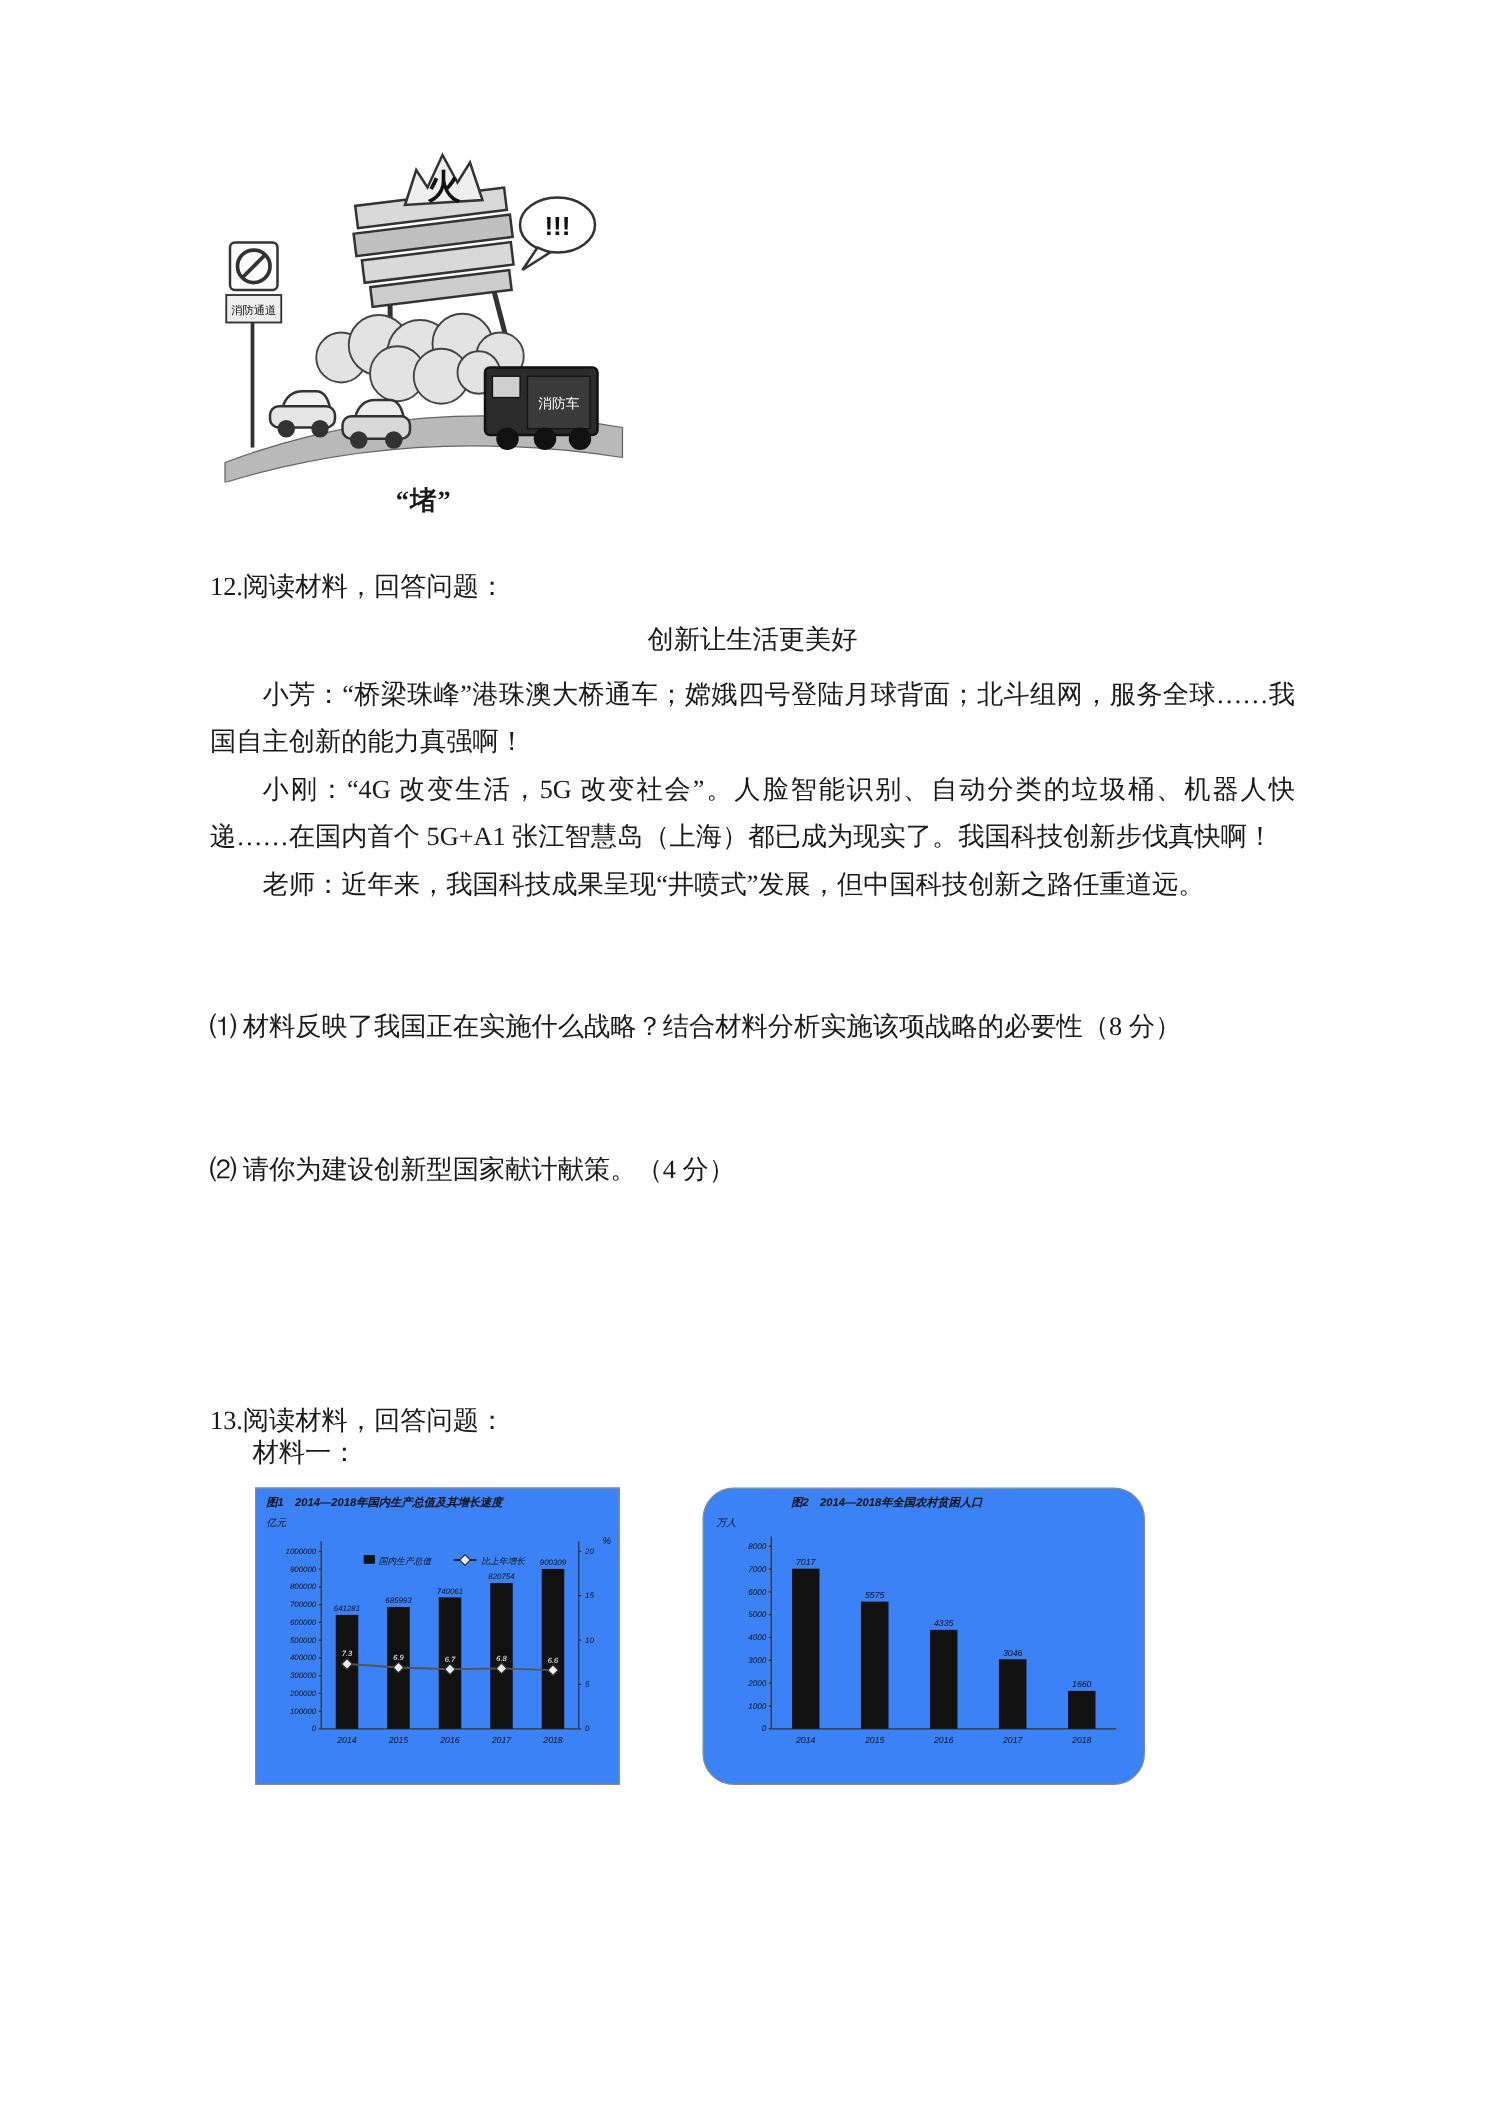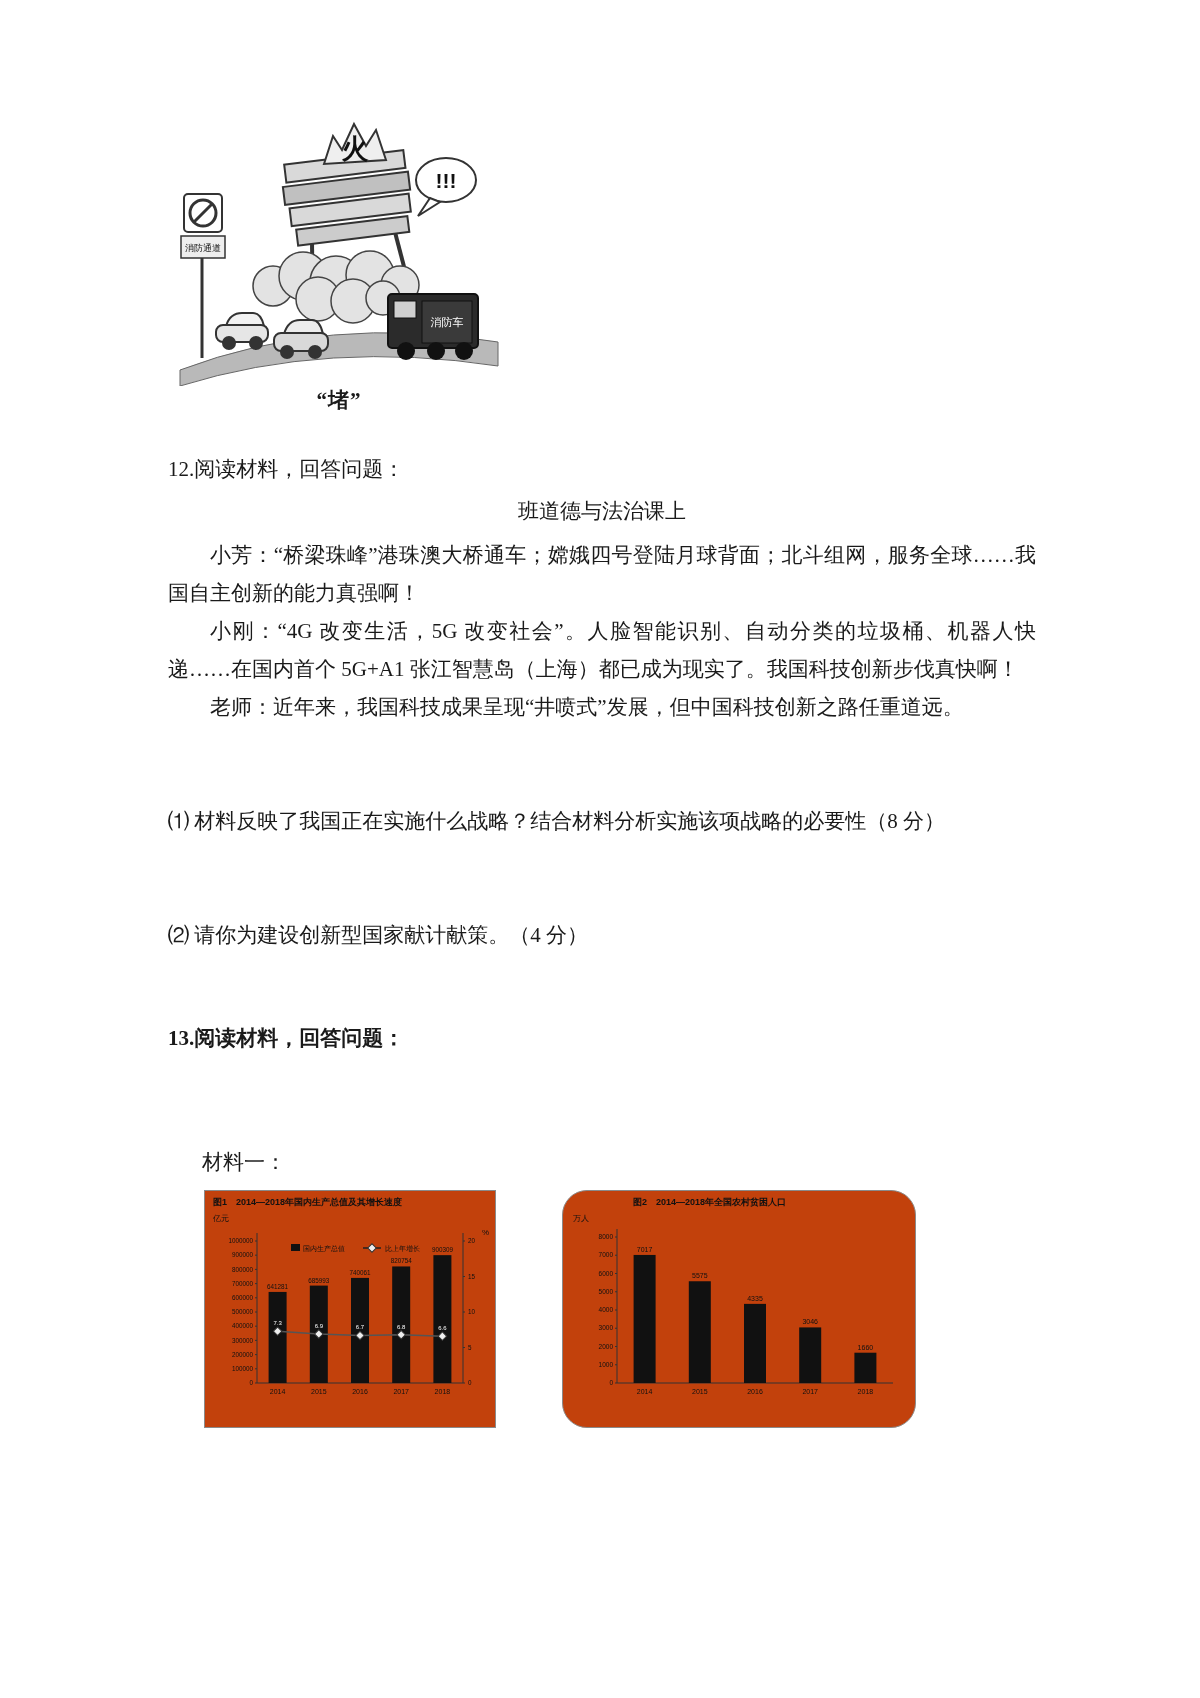--- a/index.html
+++ b/index.html
@@ -10,21 +10,21 @@
     font-family:"Liberation Serif","DejaVu Serif",serif;
   }
   .abs { position:absolute; }
   .qline { font-size:21px; }
   .center-title { text-align:center; font-size:21px; }
   .body-text { font-size:21px; line-height:38px; text-align:justify; }
   .body-text p { text-indent:2em; margin:0; }
   .subq { font-size:21px; line-height:34px; }
   .caption { text-align:center; font-size:21px; font-weight:bold; letter-spacing:1px; }
   .material-label { font-size:21px; }
-  .chart-box { position:absolute; border:1px solid #8a8a8a; background:#c2410c; }
+  .chart-box { position:absolute; border:1px solid #8a8a8a; background:#3b82f6;font-style:italic; }
   svg text { font-family:"Liberation Sans","DejaVu Sans",sans-serif; }
 </style>
 </head>
 <body>
 
 <div class="page">
 
   <div class="abs" style="left:178px; top:118px; width:322px; height:268px;">
     <svg viewBox="0 0 322 268" width="322" height="268">
 
@@ -90,32 +90,32 @@
       <g>
         <ellipse cx="268" cy="62" rx="30" ry="22" fill="#ffffff" stroke="#333" stroke-width="2"></ellipse>
         <path d="M252 80 L240 98 L262 84 Z" fill="#ffffff" stroke="#333" stroke-width="2"></path>
         <text x="268" y="70" font-size="21" font-weight="bold" text-anchor="middle" fill="#111">!!!</text>
       </g>
     </svg>
   </div>
   <div class="abs caption" style="left:178px; top:386px; width:322px;">“堵”</div>
 
   <div class="abs qline" style="left:168px; top:455px;">12.阅读材料，回答问题：</div>
-  <div class="abs center-title" style="left:168px; top:497px; width:868px;">班道德与法治课上</div>
+  <div class="abs center-title" style="left:168px; top:497px; width:868px;">创新让生活更美好</div>
 
   <div class="abs body-text" style="left:168px; top:536px; width:868px;">
     <p>小芳：“桥梁珠峰”港珠澳大桥通车；嫦娥四号登陆月球背面；北斗组网，服务全球……我国自主创新的能力真强啊！</p>
     <p>小刚：“4G 改变生活，5G 改变社会”。人脸智能识别、自动分类的垃圾桶、机器人快递……在国内首个 5G+A1 张江智慧岛（上海）都已成为现实了。我国科技创新步伐真快啊！</p>
     <p>老师：近年来，我国科技成果呈现“井喷式”发展，但中国科技创新之路任重道远。</p>
   </div>
 
   <div class="abs subq" style="left:168px; top:804px; width:868px;">⑴ 材料反映了我国正在实施什么战略？结合材料分析实施该项战略的必要性（8 分）</div>
   <div class="abs subq" style="left:168px; top:918px; width:868px;">⑵ 请你为建设创新型国家献计献策。（4 分）</div>
 
-  <div class="abs qline" style="left:168px; top:1024px;font-weight:bold;">13.阅读材料，回答问题：</div>
+  <div class="abs qline" style="left:168px; top:1122px;">13.阅读材料，回答问题：</div>
   <div class="abs material-label" style="left:202px; top:1148px;">材料一：</div>
 
   <div class="chart-box" style="left:204px; top:1190px; width:292px; height:238px;">
     <svg id="chart1-svg" viewBox="0 0 290 236" width="290" height="236">
         <text x="8" y="14" font-size="9" text-anchor="start" fill="#111" font-weight="bold">图1　2014—2018年国内生产总值及其增长速度</text>
         <text x="8" y="30" font-size="8" text-anchor="start" fill="#111" font-weight="normal">亿元</text>
         <text x="284" y="44" font-size="8" text-anchor="end" fill="#111" font-weight="normal">%</text>
         <line x1="52" y1="42" x2="52" y2="192" stroke="#333" stroke-width="1"></line>
         <line x1="52" y1="192" x2="258" y2="192" stroke="#333" stroke-width="1"></line>
         <line x1="258" y1="42" x2="258" y2="192" stroke="#333" stroke-width="1"></line>

